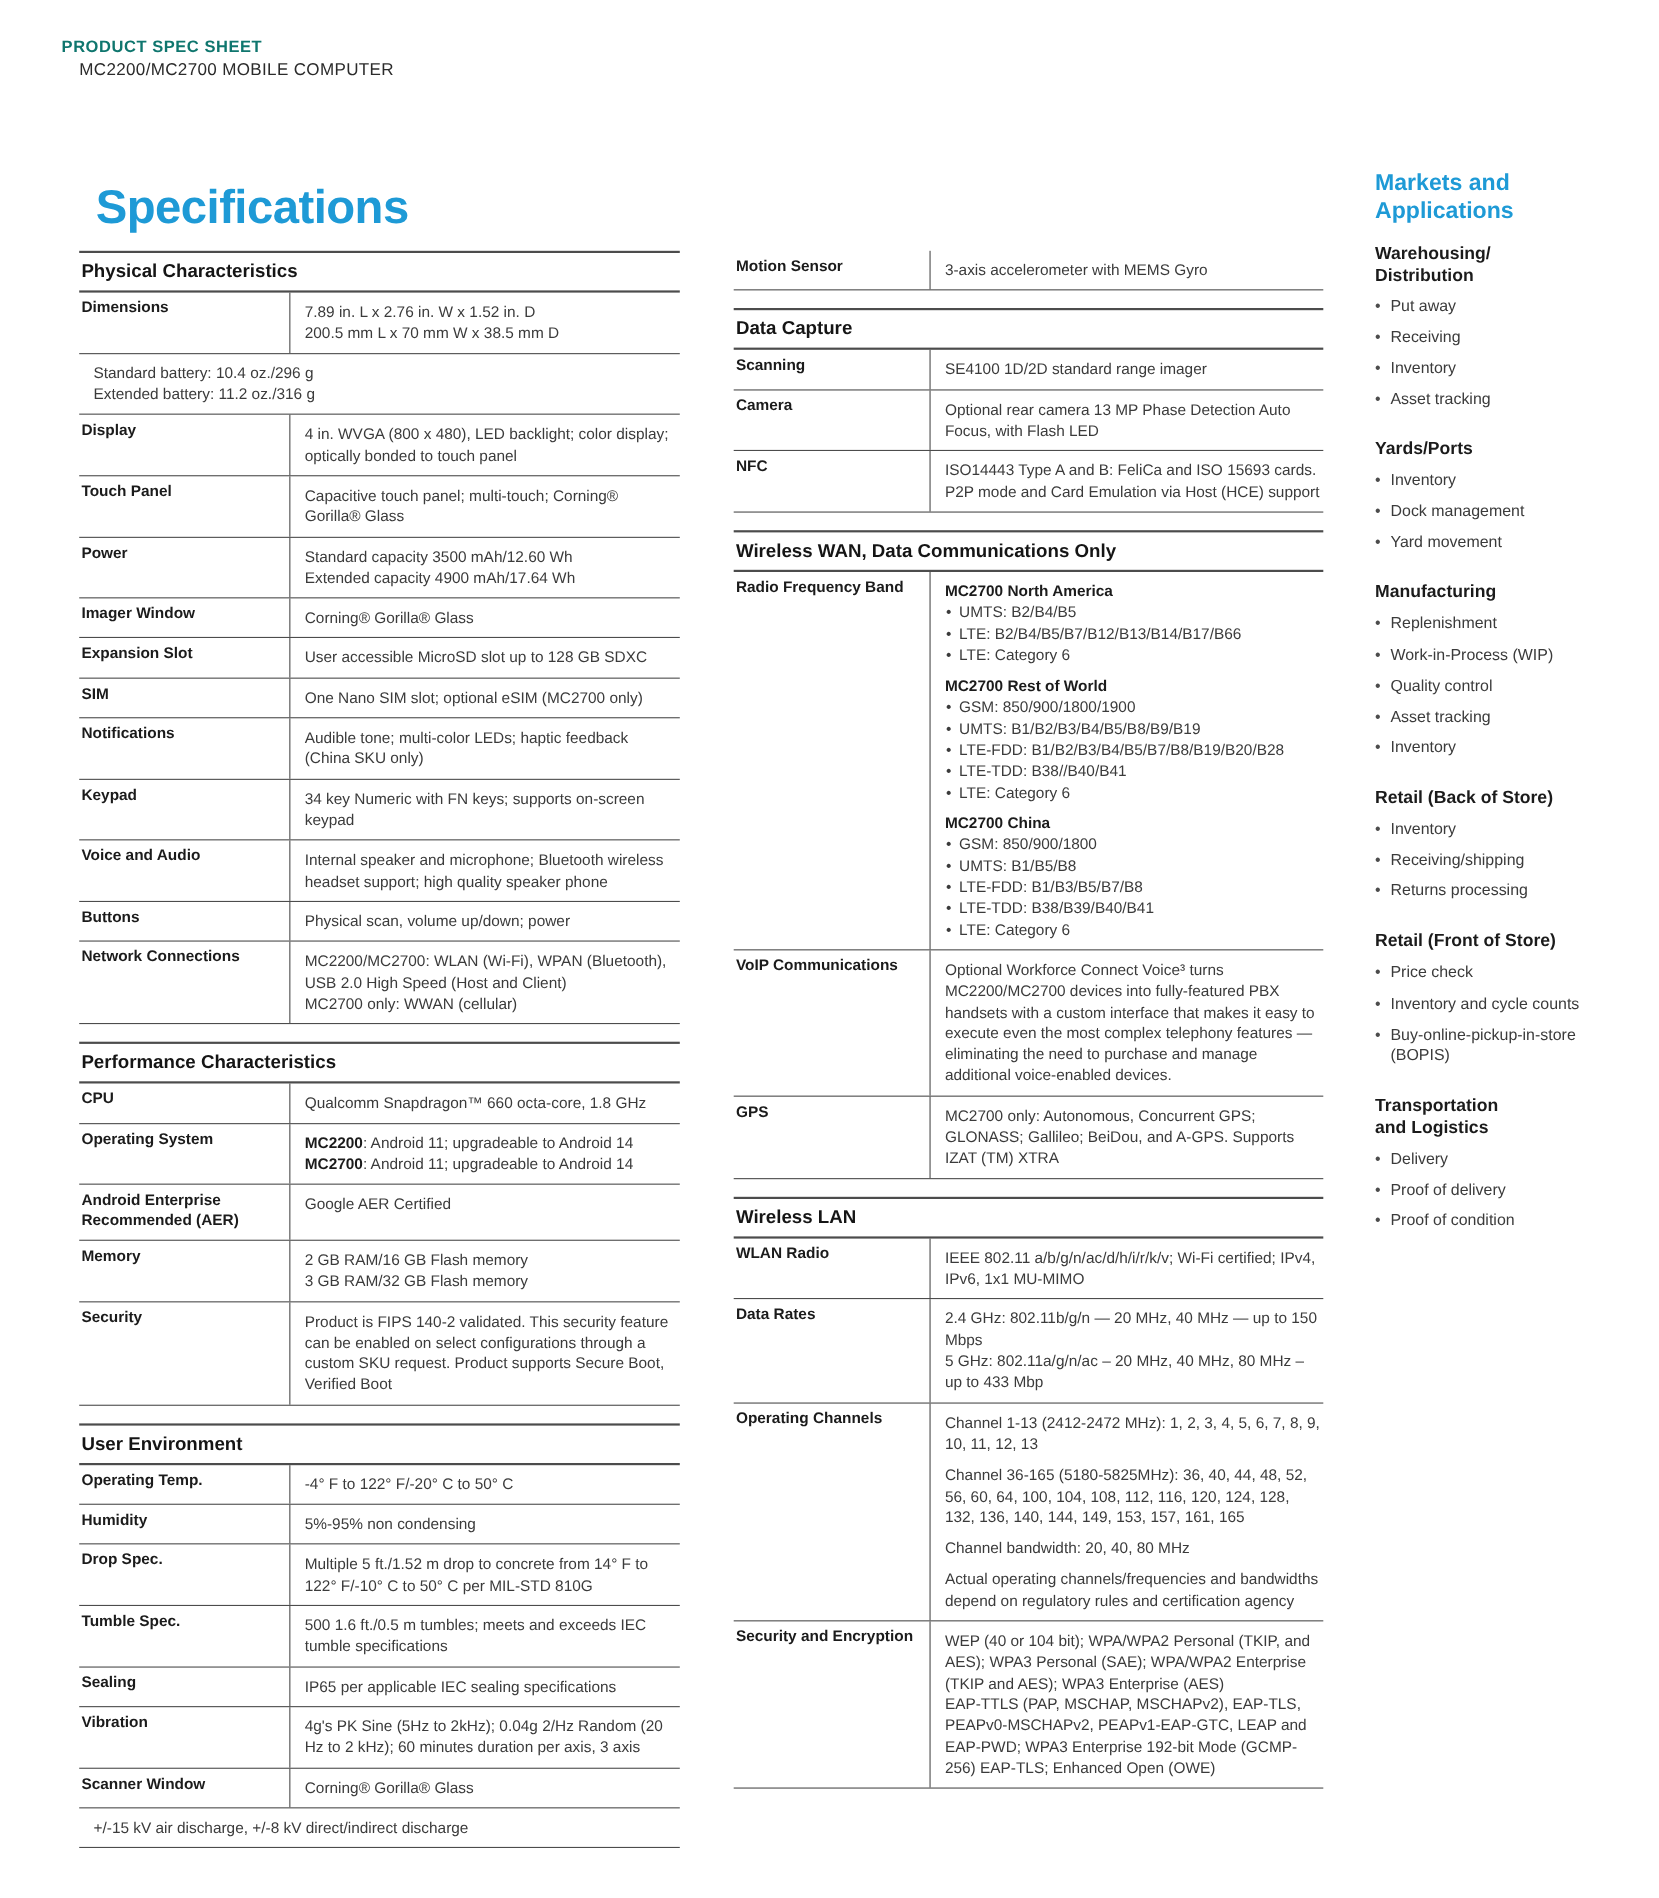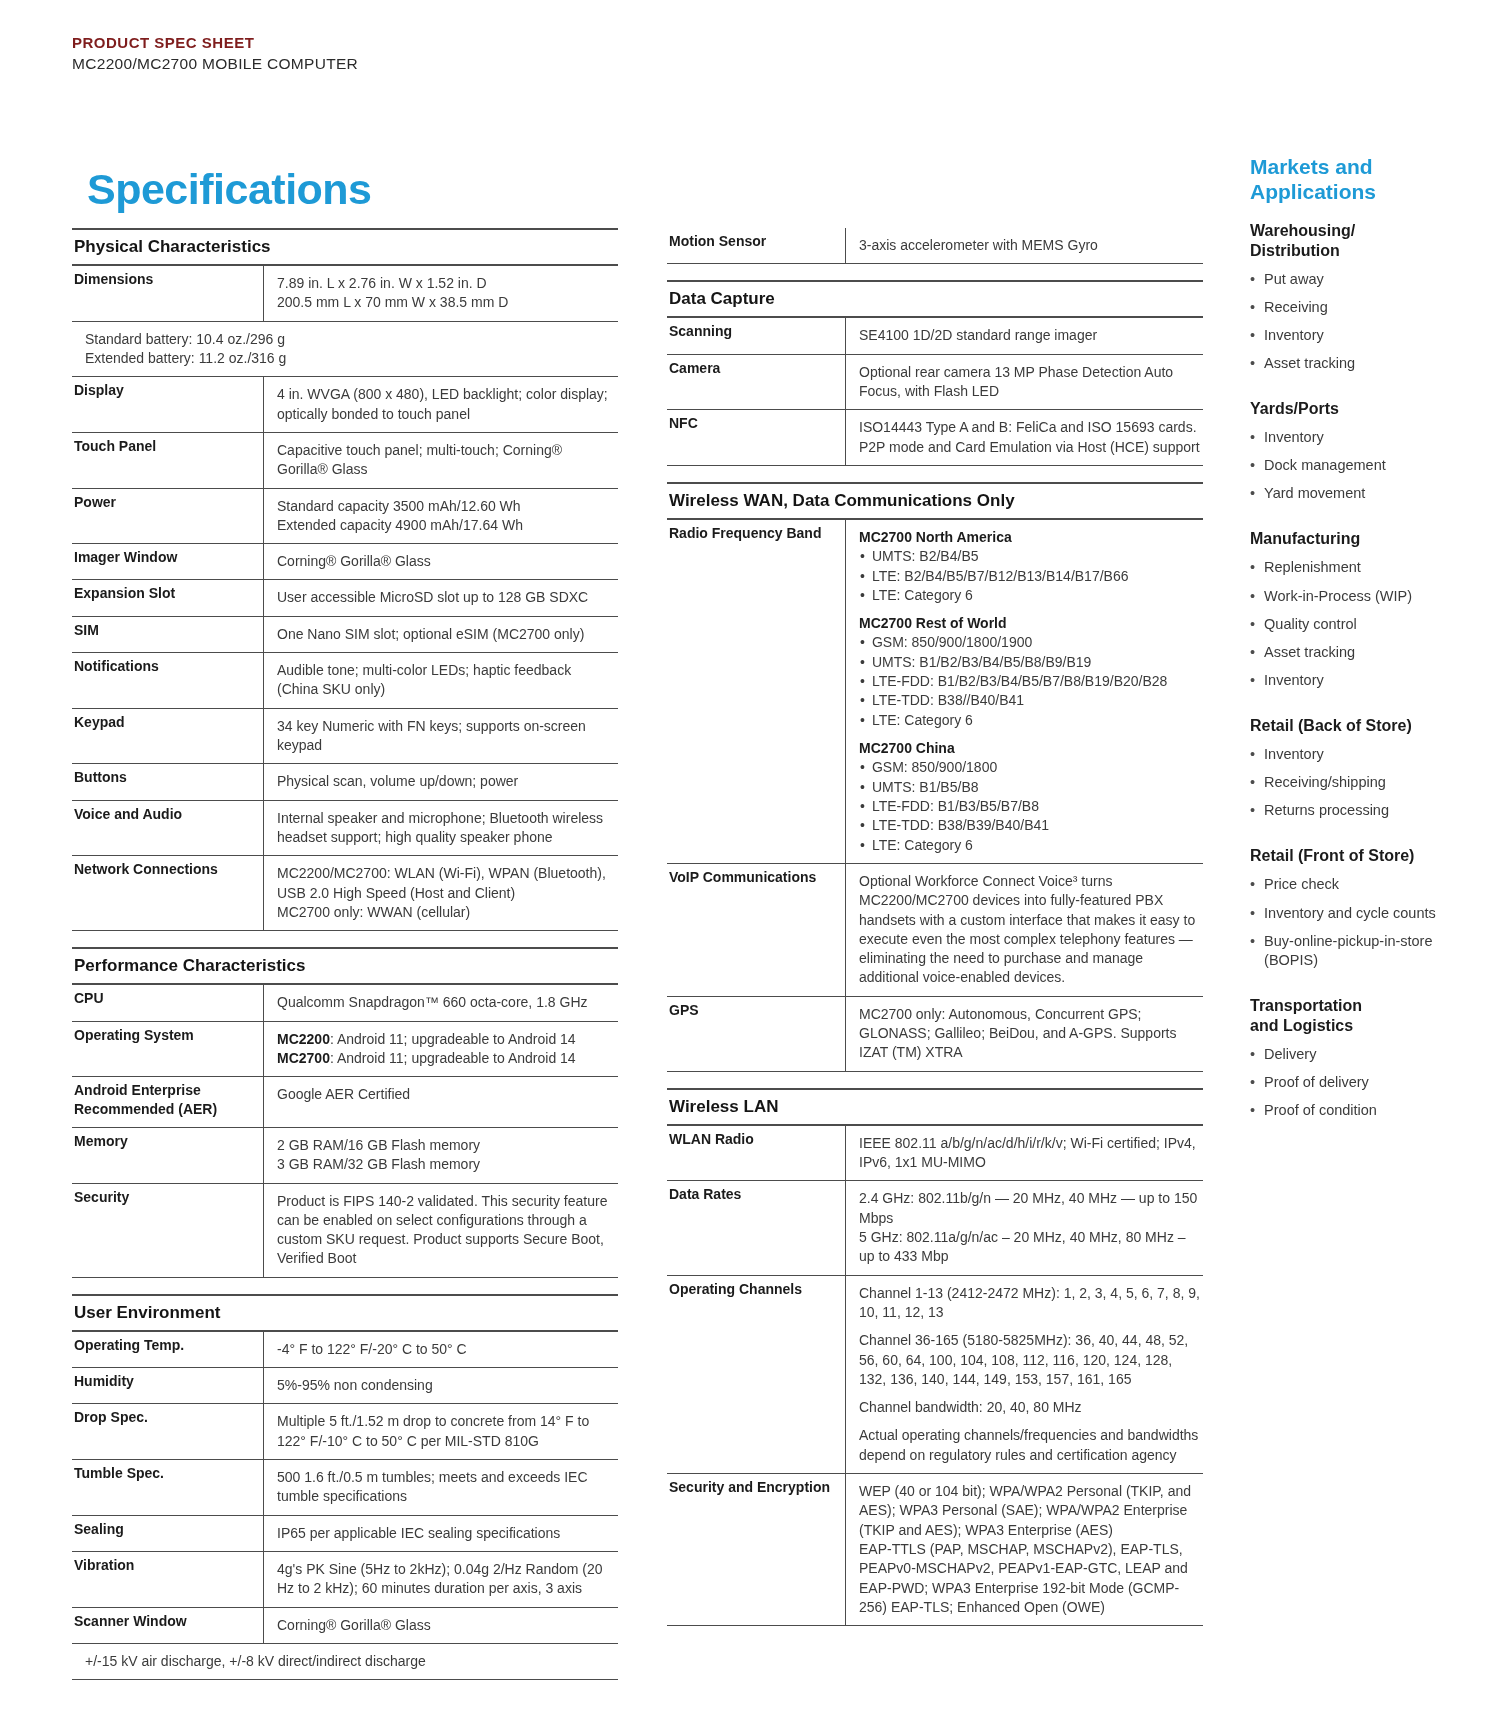--- a/index.html
+++ b/index.html
@@ -1,20 +1,20 @@
 <!DOCTYPE html>
 <html><head>
 <meta charset="utf-8">
 <style>
   html,body{margin:0;padding:0;background:#ffffff;}
   .page{position:relative;width:1508px;height:1725px;background:#ffffff;overflow:hidden;
         font-family:"Liberation Sans", sans-serif;color:#3b3b3b;}
 
-  .eyebrow{position:absolute;left:72px;top:34px;font-size:15px;font-weight:bold;
-           letter-spacing:.5px;color:#7f1d1d;}
+  .eyebrow{position:absolute;left:56px;top:34px;font-size:15px;font-weight:bold;
+           letter-spacing:.5px;color:#0f766e;}
   .product{position:absolute;left:72px;top:55px;font-size:15.5px;color:#2b2b2b;letter-spacing:.3px;}
   .title{position:absolute;left:70px;top:148px;margin:17px;font-size:43px;font-weight:bold;
          color:#1e9ad6;letter-spacing:-.5px;}
 
   .col{position:absolute;top:212px;}
   .col-left{left:72px;width:546px;}
   .col-mid{left:667px;width:536px;}
 
   .spec-section{margin-bottom:15px;margin-top:16px;}
   .section-title{font-size:17px;font-weight:bold;color:#151515;margin:0;
@@ -112,29 +112,29 @@
             <div class="v-p">Audible tone; multi-color LEDs; haptic feedback (China SKU only)</div>
           </div>
         </div>
         <div class="row">
           <div class="label">Keypad</div>
           <div class="value">
             <div class="v-p">34 key Numeric with FN keys; supports on-screen keypad</div>
           </div>
         </div>
         <div class="row">
+          <div class="label">Voice and Audio</div>
+          <div class="value">
+            <div class="v-p">Internal speaker and microphone; Bluetooth wireless headset support; high quality speaker phone</div>
+          </div>
+        </div>
+        <div class="row">
           <div class="label">Buttons</div>
           <div class="value">
             <div class="v-p">Physical scan, volume up/down; power</div>
-          </div>
-        </div>
-        <div class="row">
-          <div class="label">Voice and Audio</div>
-          <div class="value">
-            <div class="v-p">Internal speaker and microphone; Bluetooth wireless headset support; high quality speaker phone</div>
           </div>
         </div>
         <div class="row">
           <div class="label">Network Connections</div>
           <div class="value">
             <div class="v-p">MC2200/MC2700: WLAN (Wi-Fi), WPAN (Bluetooth), USB 2.0 High Speed (Host and Client)
 MC2700 only: WWAN (cellular)</div>
           </div>
         </div>
       </section>

